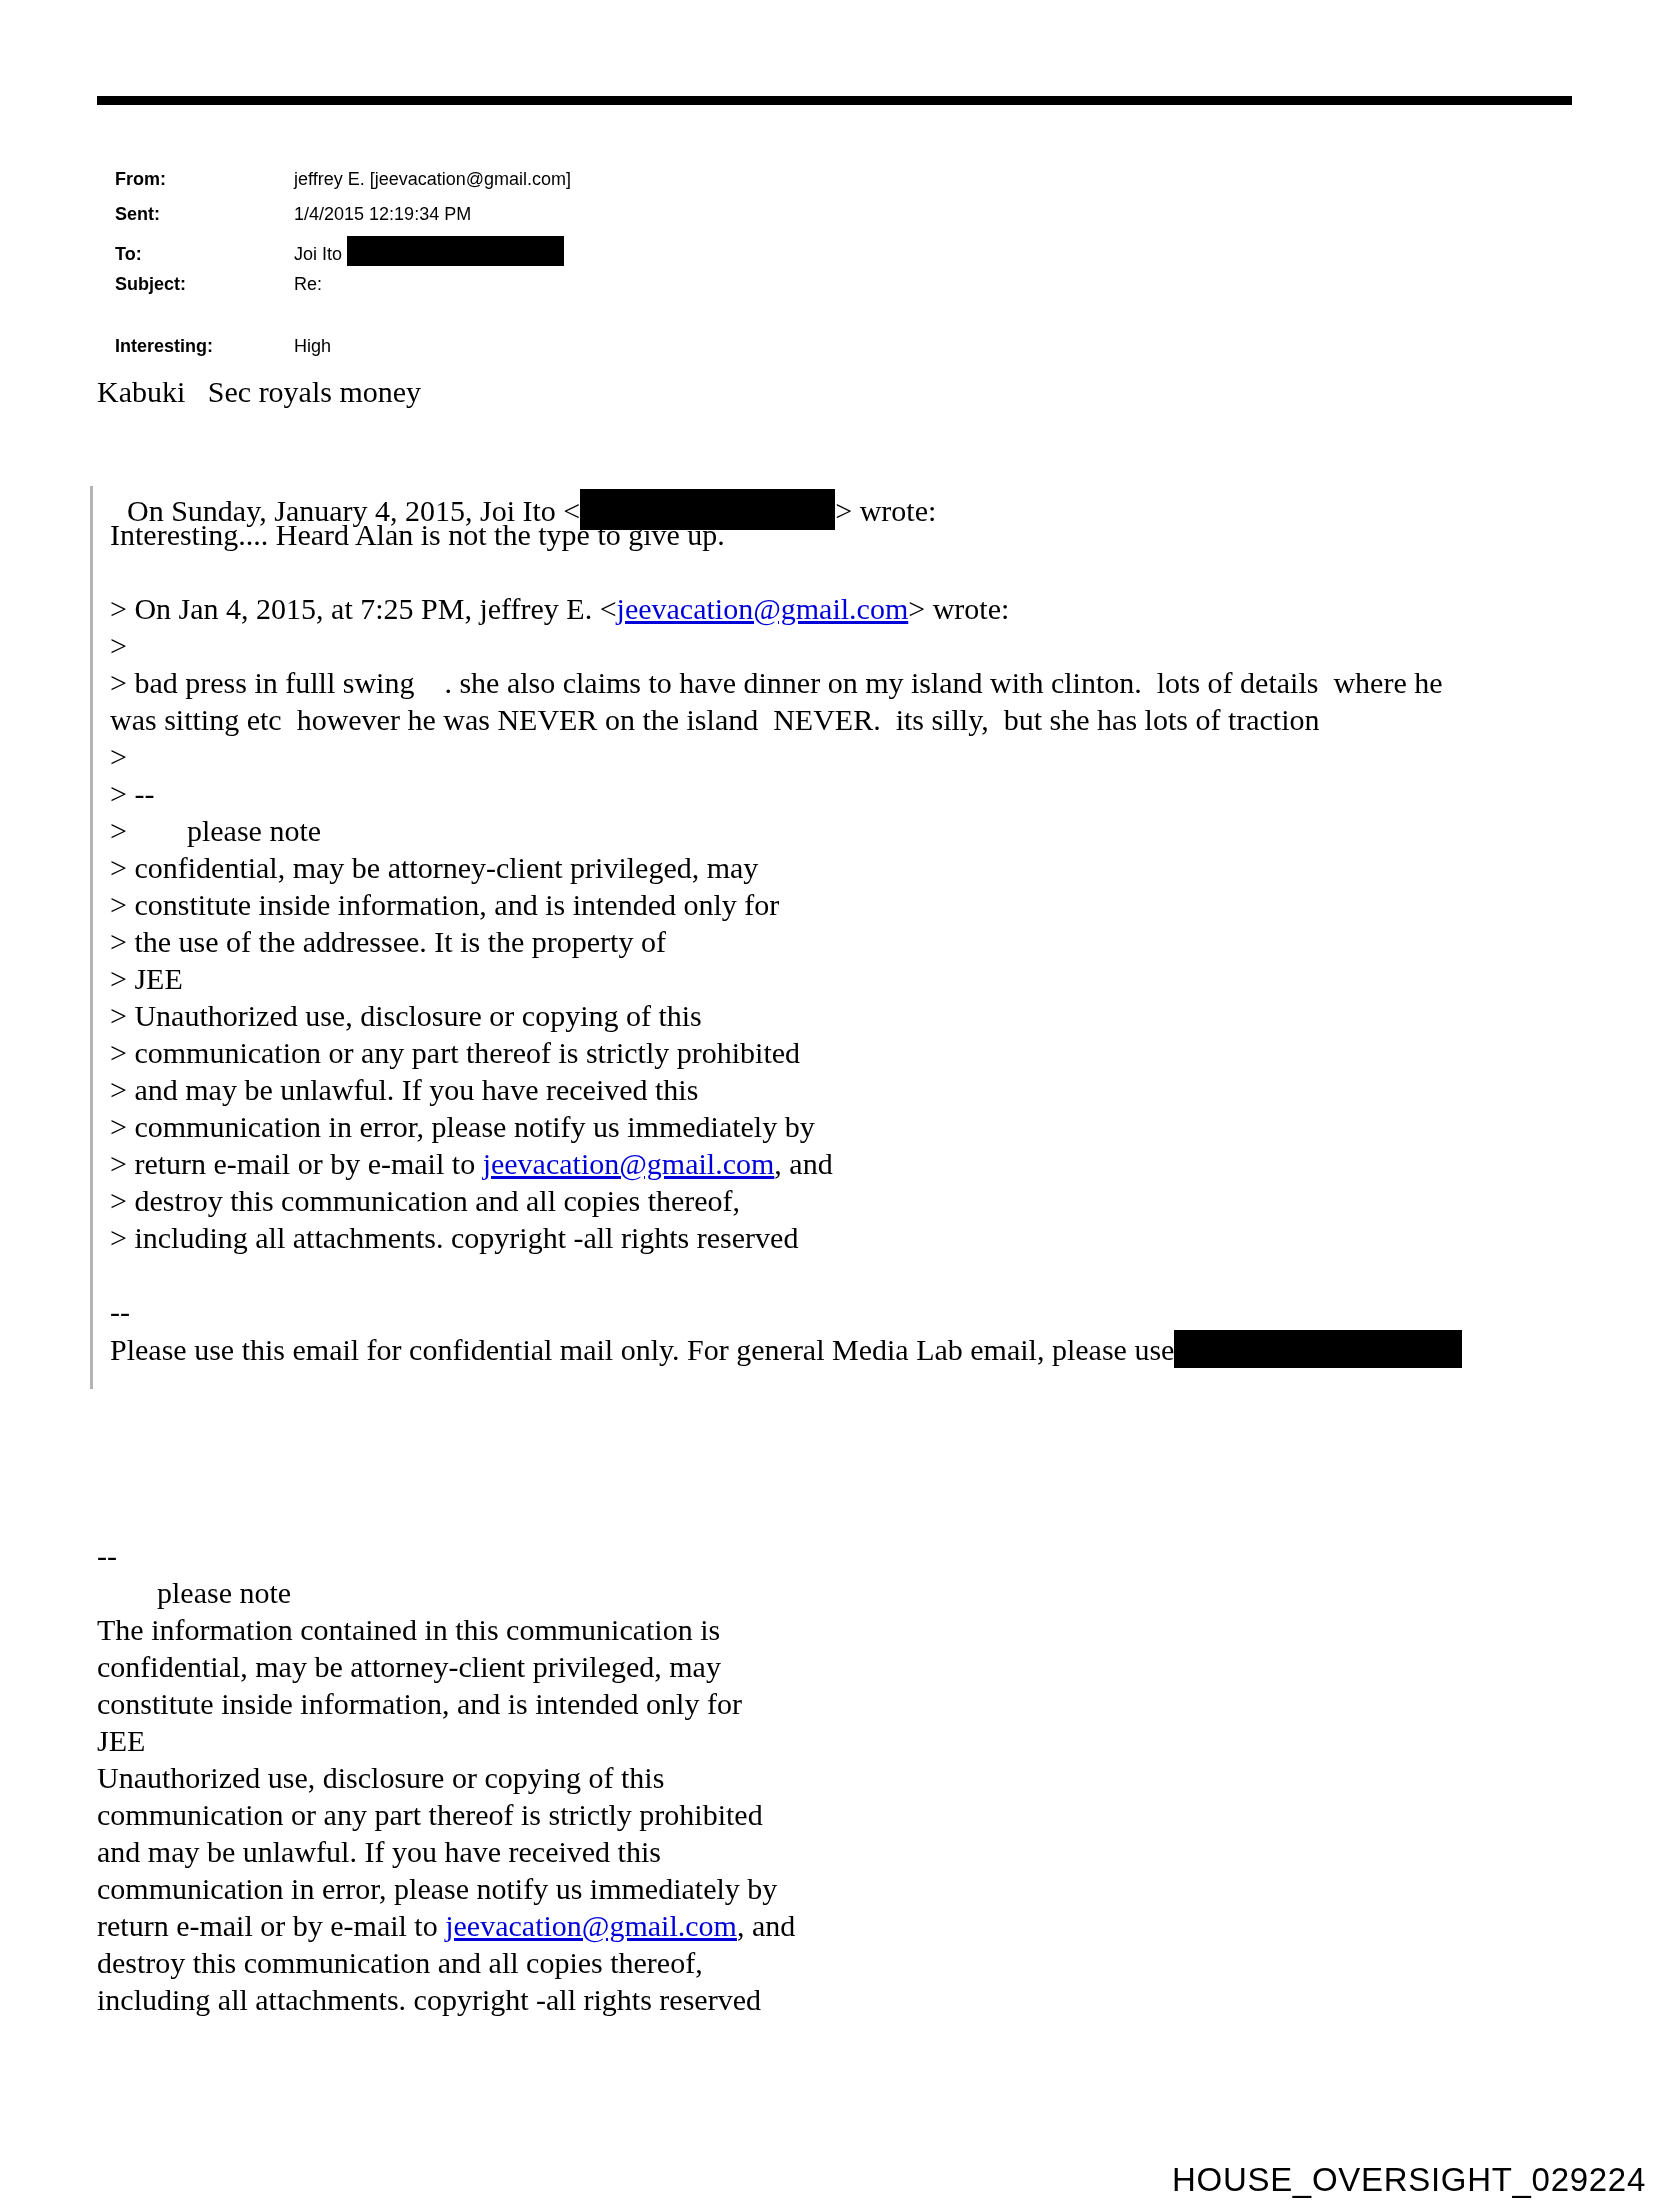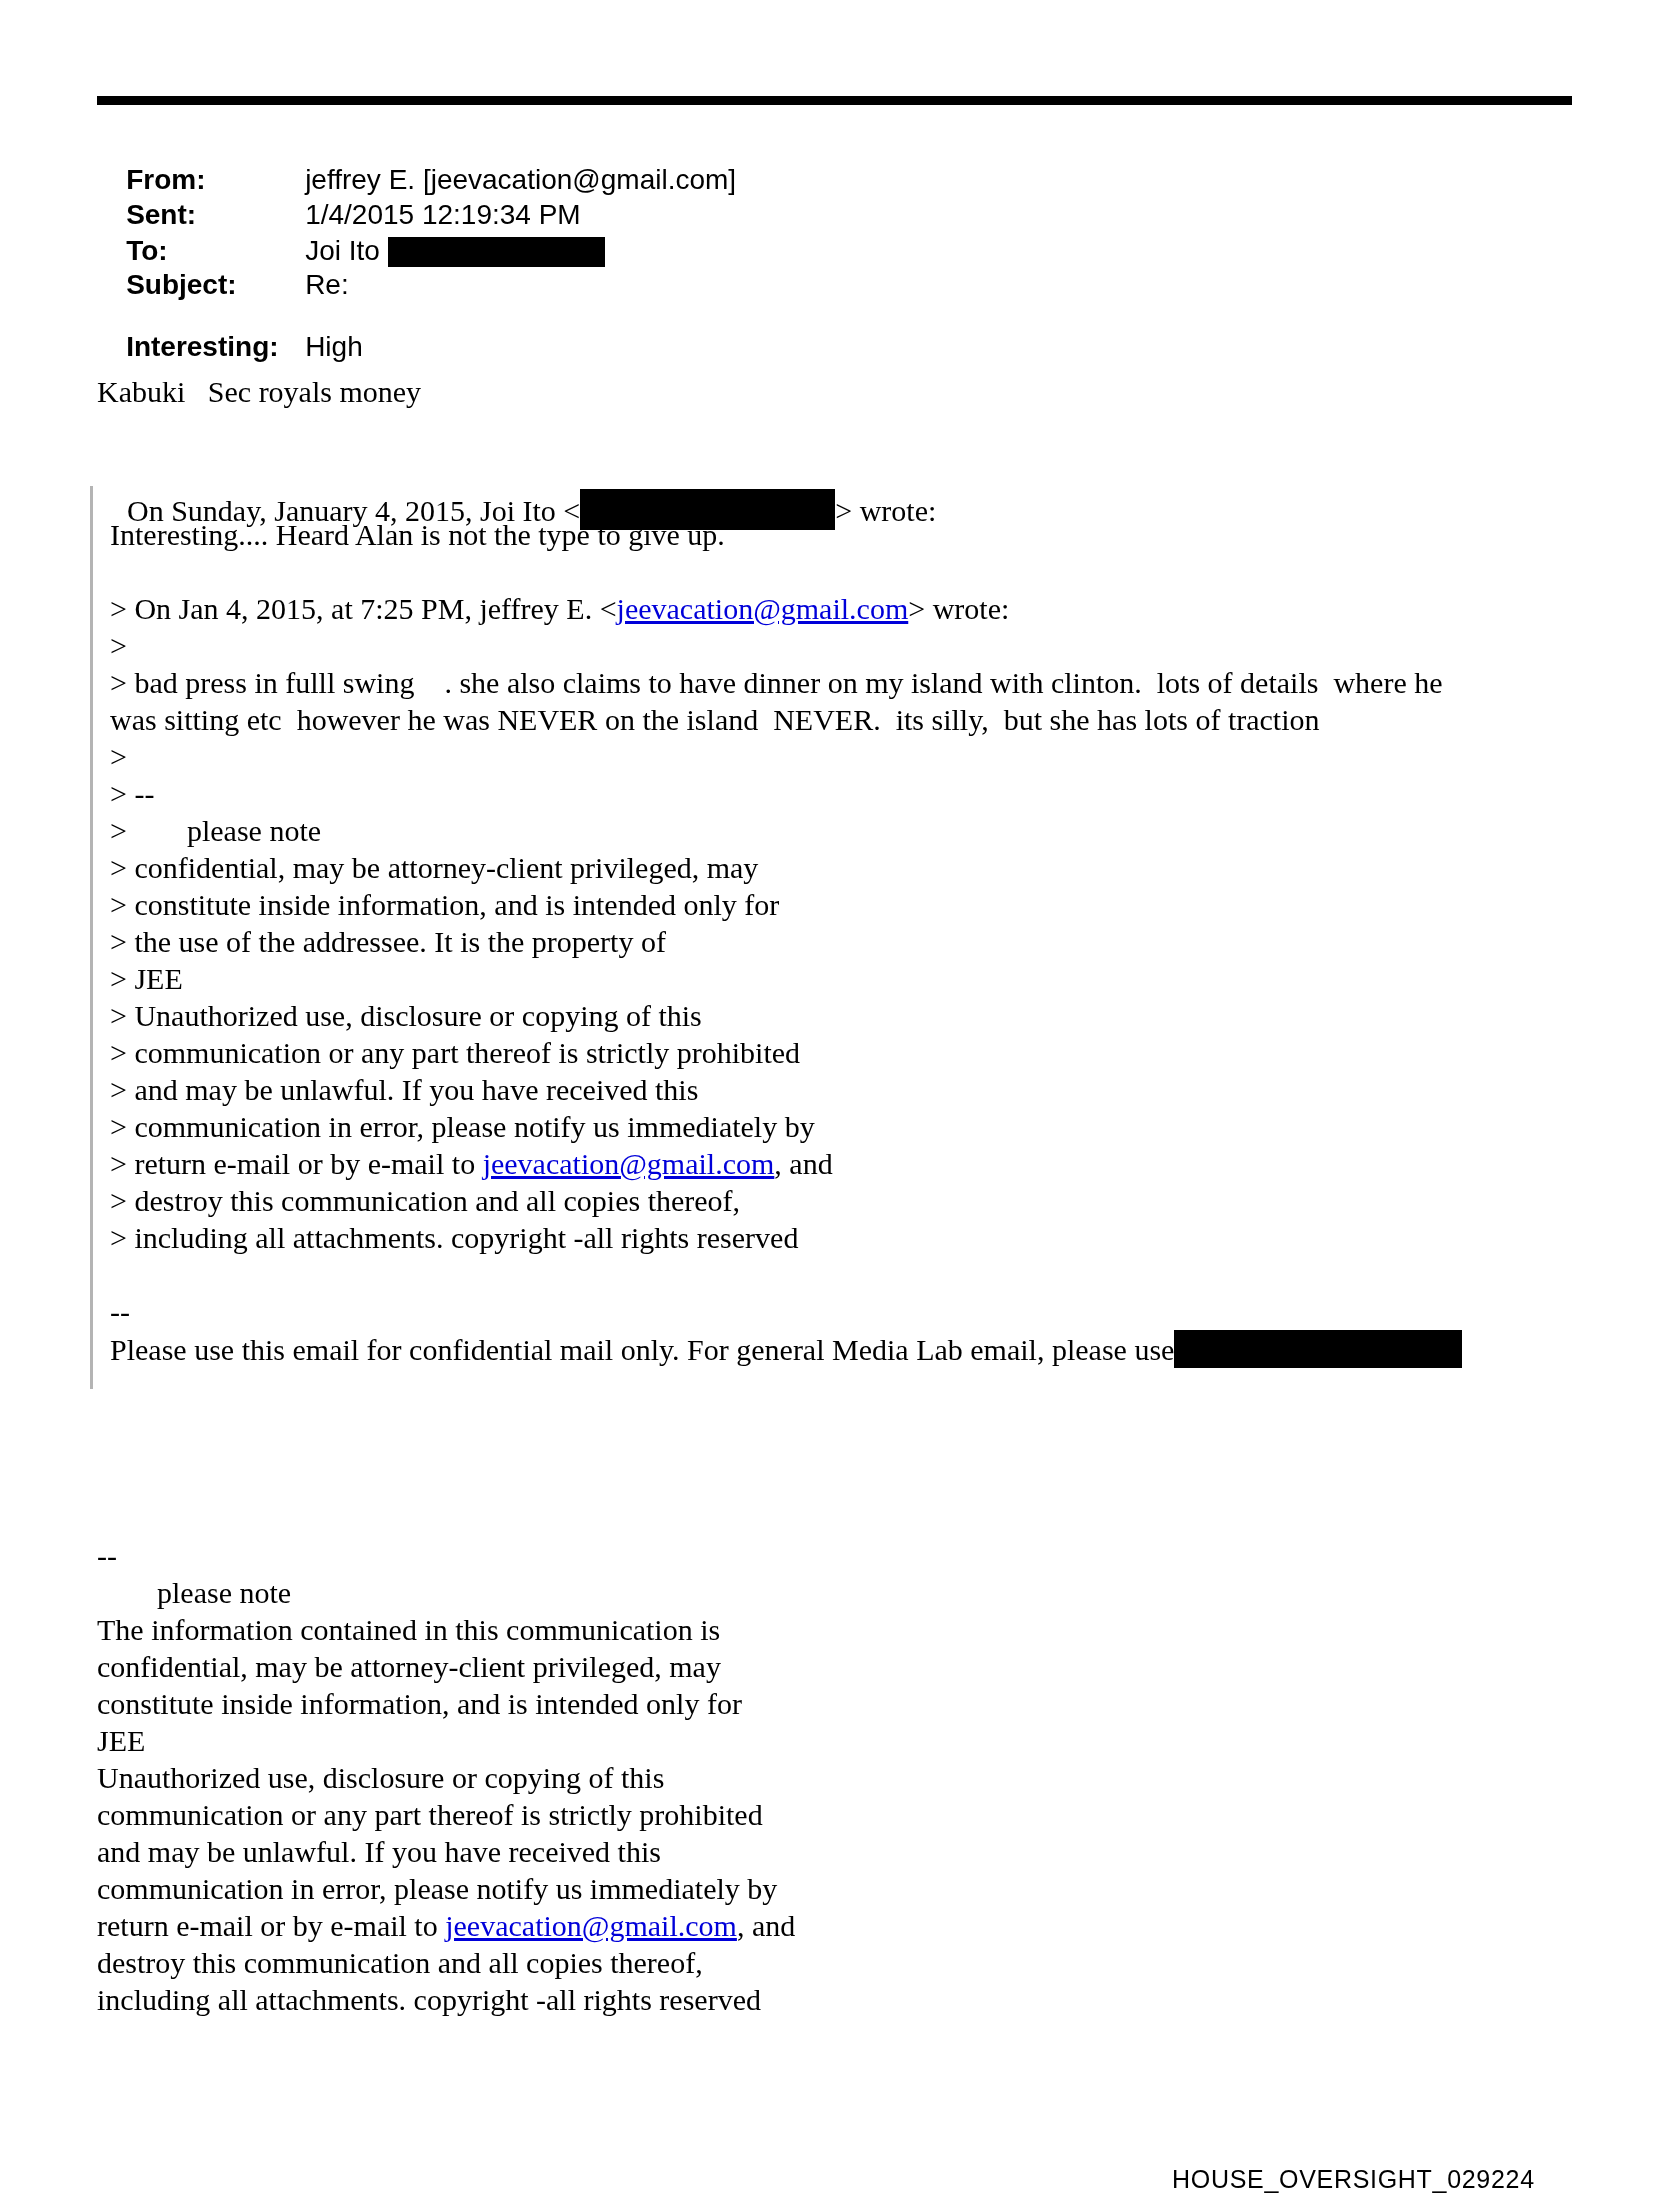--- a/index.html
+++ b/index.html
@@ -1,33 +1,33 @@
 <!DOCTYPE html>
 <html style="--link: #0000d9;font-size:10.5px"><head>
 <meta charset="utf-8">
 <style>
   html,body{margin:0;padding:0;background:#ffffff;}
   .page{position:relative;width:1669px;height:2205px;background:#ffffff;overflow:hidden;
         font-family:"Liberation Serif", serif;color:#000;}
   .toprule{position:absolute;left:97px;top:96px;width:1475px;height:8.5px;background:#000;}
   
   .hrow{position:absolute;left:95px;white-space:pre;font-family:"Liberation Sans", sans-serif;
-        font-size:28px;line-height:29px;}
+        font-size:18px;line-height:29px;}
   .hlabel{display:inline-block;width:179px;font-weight:bold;}
   .redact{display:inline-block;background:#000;}
   .bar-to{width:217px;height:30px;vertical-align:-6.5px;}
   .bar-sunday{width:255px;height:41px;vertical-align:-9.2px;}
   
   .bodyline{position:absolute;font-size:30px;line-height:37px;white-space:pre-wrap;}
   .quoteborder{position:absolute;left:90px;top:486px;width:3.3px;height:903px;background:#b4b4b4;}
   .lines{position:absolute;font-size:30px;margin-top:28px;}
   .lines .bline{height:37px;line-height:37px;white-space:pre;}
   .link{color:var(--link,#0000d9);text-decoration:underline;cursor:pointer;}
   .footer{position:absolute;left:1172px;top:2161px;font-family:"Liberation Sans", sans-serif;
-          font-size:25px;line-height:37px;letter-spacing:0.7px;}
+          font-size:33px;line-height:37px;letter-spacing:0.7px;}
 </style>
 </head>
 <body>
 
 <div class="page">
 
   <div class="toprule"></div>
 
   <div class="hrow" style="top:136px;">
     <span class="hlabel"><b>From</b><span>:</span></span><span>jeffrey E. [jeevacation@gmail.com]</span>

